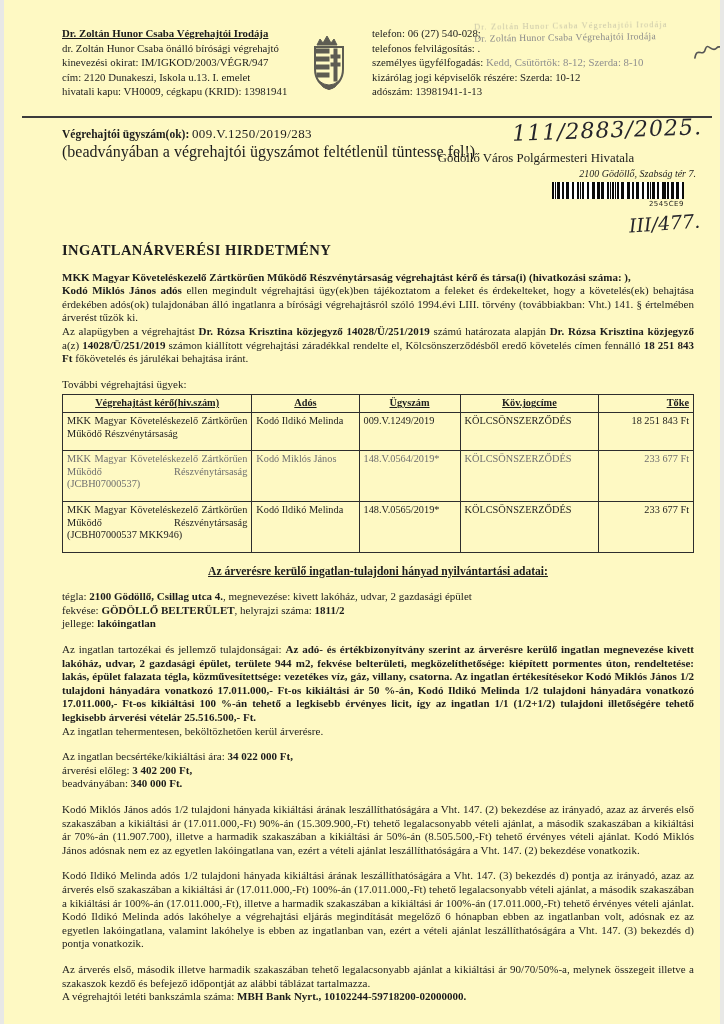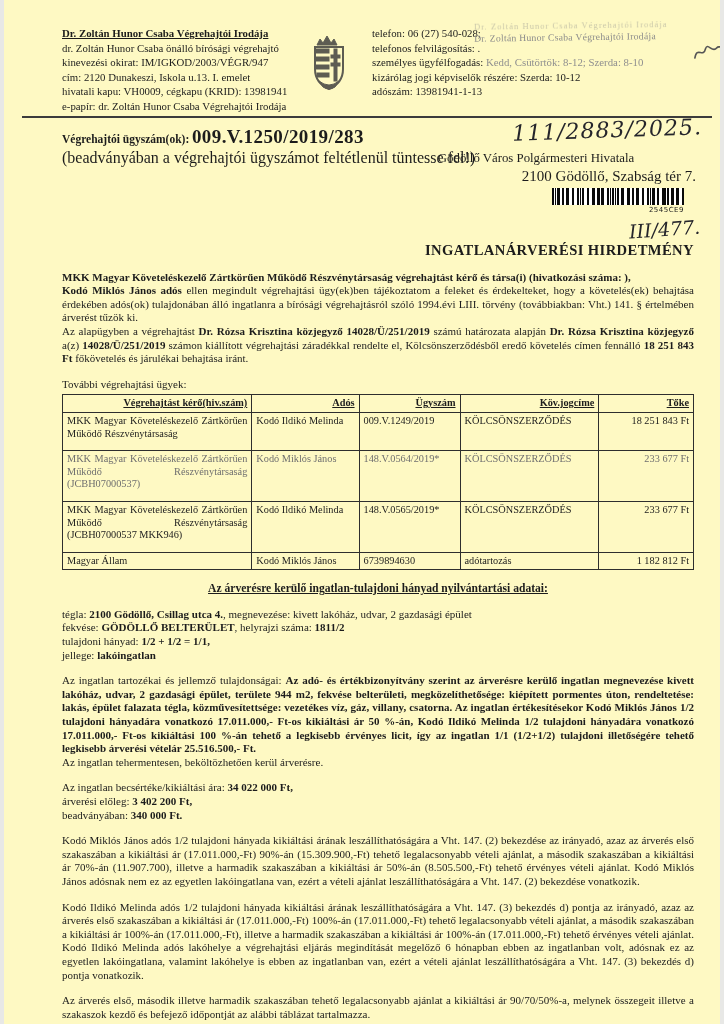--- a/index.html
+++ b/index.html
@@ -25,68 +25,67 @@
     color:#8a8a8a;font-size:9.6px;letter-spacing:.3px;
     transform:rotate(-.8deg);line-height:11px;
   }
   .stamp .stamp-ghost{opacity:.45;filter:blur(.4px);font-size:8.6px;letter-spacing:1px;white-space:nowrap;overflow:hidden;}
   .stamp .stamp-line{white-space:nowrap;}
   .stamp-sig{position:absolute;left:688px;top:40px;}
   .rule{position:absolute;left:18px;right:8px;top:116px;border-top:2px solid #3c3c3c;}
   
   .case-block{position:absolute;left:58px;top:126px;font-size:10.8px;}
   .case-label{font-weight:bold;font-size:11.5px;}
-  .case-number{font-weight:bold;font-size:19px;letter-spacing:.4px;}
+  .case-number{font-weight:normal;font-size:13px;letter-spacing:.4px;}
   .case-note{font-size:16px;margin-top:1px;}
   
   .recipient{position:absolute;right:14px;top:120px;width:340px;text-align:right;}
   .hand{font-family:"DejaVu Serif", serif;font-style:italic;color:#25252b;}
   .hand-ref{font-size:22px;transform:rotate(-2deg);letter-spacing:1px;margin-right:4px;}
   .recipient-name{font-size:12.8px;margin-top:6px;text-align:center;}
-  .recipient-addr{font-size:15px;margin-top:2px;margin-right:10px;}
+  .recipient-addr{font-size:10px;margin-top:2px;margin-right:10px;font-style:italic;}
   .barcode-wrap{display:inline-block;margin-top:3px;margin-right:22px;text-align:right;}
   .barcode{
     width:132px;height:17px;background-color:#fff;
     background-image:
       repeating-linear-gradient(90deg,#0a0a0a 0 2px,transparent 2px 5px),
       repeating-linear-gradient(90deg,#0a0a0a 0 1px,transparent 1px 7px),
       repeating-linear-gradient(90deg,transparent 0 3px,#0a0a0a 3px 4px,transparent 4px 11px);
   }
   .barcode-label{font-family:"DejaVu Sans", sans-serif;font-size:7px;letter-spacing:.5px;margin-top:1px;}
   .hand-note{display:inline-block;font-size:19px;transform:rotate(-4deg);margin-right:6px;margin-top:2px;}
   
   .content{position:absolute;left:58px;right:26px;top:244px;font-size:11px;line-height:13.6px;text-align:justify;}
-  .doc-title{text-align:right;font-weight:bold;font-size:14.6px;letter-spacing:.4px;margin:0 0 13px 0;}
+  .doc-title{text-align:left;font-weight:bold;font-size:14.6px;letter-spacing:.4px;margin:0 0 13px 0;}
   .para{margin:0;}
   .gap-m{margin-top:12px;}
   
   table.cases{border-collapse:collapse;width:100%;margin-top:3px;font-size:10.3px;line-height:12.6px;}
   table.cases,table.cases th,table.cases td{border:1.4px solid #2e2e2e;}
-  table.cases th{text-align:right;font-weight:bold;padding:2px 4px;vertical-align:top;}
+  table.cases th{text-align:center;font-weight:bold;padding:2px 4px;vertical-align:top;}
   table.cases th .thu{text-decoration:underline;}
   table.cases td{padding:2px 4px 10px 4px;vertical-align:top;}
   table.cases tr.short td{padding-bottom:2px;}
   table.cases .num{text-align:right;}
   table.cases tr.faded td{color:#6f6f6f;}
   
   .section-heading{text-align:center;font-weight:bold;text-decoration:underline;font-size:11.6px;margin:12px 0 0 0;}
   .prop-lines p{margin:0;}
 </style>
 </head>
 <body>
 
 <div class="page">
 
   <div class="office-left">
     <div class="office-title">Dr. Zoltán Hunor Csaba Végrehajtói Irodája</div>
     <div>dr. Zoltán Hunor Csaba önálló bírósági végrehajtó</div>
     <div>kinevezési okirat: IM/IGKOD/2003/VÉGR/947</div>
     <div>cím: 2120 Dunakeszi, Iskola u.13. I. emelet</div>
     <div>hivatali kapu: VH0009, cégkapu (KRID): 13981941</div>
-    <div>e-papír: dr. Zoltán Hunor Csaba Végrehajtói Irodája</div>
   </div>
 
   <div class="coat">
     <svg width="40" height="62" viewBox="0 0 40 62">
       <g fill="#3a3a3a" stroke="#3a3a3a">
         <path d="M8,12 l3,-6 l3,4 l4,-7 l4,7 l3,-4 l3,6 z" fill="#3a3a3a"></path>
         <path d="M6,14 h28 v22 q0,14 -14,20 q-14,-6 -14,-20 z" fill="none" stroke-width="2"></path>
         <rect x="7" y="16" width="13" height="4"></rect>
         <rect x="7" y="24" width="13" height="4"></rect>
         <rect x="7" y="32" width="13" height="4"></rect>
@@ -179,36 +178,28 @@
             <td>KÖLCSÖNSZERZŐDÉS</td>
             <td class="num">233 677 Ft</td>
           </tr>
           <tr>
             <td>MKK Magyar Követeléskezelő Zártkörűen Működő Részvénytársaság (JCBH07000537 MKK946)</td>
             <td>Kodó Ildikó Melinda</td>
             <td>148.V.0565/2019*</td>
             <td>KÖLCSÖNSZERZŐDÉS</td>
             <td class="num">233 677 Ft</td>
           </tr>
-          <tr class="short">
-            <td>Magyar Állam</td>
-            <td>Kodó Miklós János</td>
-            <td>6739894630</td>
-            <td>adótartozás</td>
-            <td class="num">1 182 812 Ft</td>
-          </tr>
         </tbody>
     </table>
 
     <p class="section-heading">Az árverésre kerülő ingatlan-tulajdoni hányad nyilvántartási adatai:</p>
 
     <div class="prop-lines gap-m">
       <p><span>tégla: </span><span class="b">2100 Gödöllő, Csillag utca 4.</span><span>, megnevezése: kivett lakóház, udvar, 2 gazdasági épület</span></p>
       <p><span>fekvése: </span><span class="b">GÖDÖLLŐ BELTERÜLET</span><span>, helyrajzi száma: </span><span class="b">1811/2</span></p>
-      <p><span>tulajdoni hányad:  </span><span class="b">1/2 + 1/2 = 1/1,</span></p>
       <p><span>jellege: </span><span class="b">lakóingatlan</span></p>
     </div>
 
     <p class="para gap-m"><span>Az ingatlan tartozékai és jellemző tulajdonságai: </span><span class="b">Az adó- és értékbizonyítvány szerint az árverésre kerülő ingatlan megnevezése kivett lakóház, udvar, 2 gazdasági épület, területe 944 m2, fekvése belterületi, megközelíthetősége: kiépített pormentes úton, rendeltetése: lakás, épület falazata tégla, közművesítettsége: vezetékes víz, gáz, villany, csatorna. Az ingatlan értékesítésekor Kodó Miklós János 1/2 tulajdoni hányadára vonatkozó 17.011.000,- Ft-os kikiáltási ár 50 %-án, Kodó Ildikó Melinda 1/2 tulajdoni hányadára vonatkozó 17.011.000,- Ft-os kikiáltási 100 %-án tehető a legkisebb érvényes licit, így az ingatlan 1/1 (1/2+1/2) tulajdoni illetőségére tehető legkisebb árverési vételár 25.516.500,- Ft.</span><br><span>Az ingatlan tehermentesen, beköltözhetően kerül árverésre.</span></p>
 
     <div class="gap-m">
       <p class="para"><span>Az ingatlan becsértéke/kikiáltási ára:  </span><span class="b">34 022 000 Ft,</span></p>
       <p class="para"><span>árverési előleg: </span><span class="b">3 402 200 Ft,</span></p>
       <p class="para"><span>beadványában: </span><span class="b">340 000 Ft.</span></p>
     </div>

